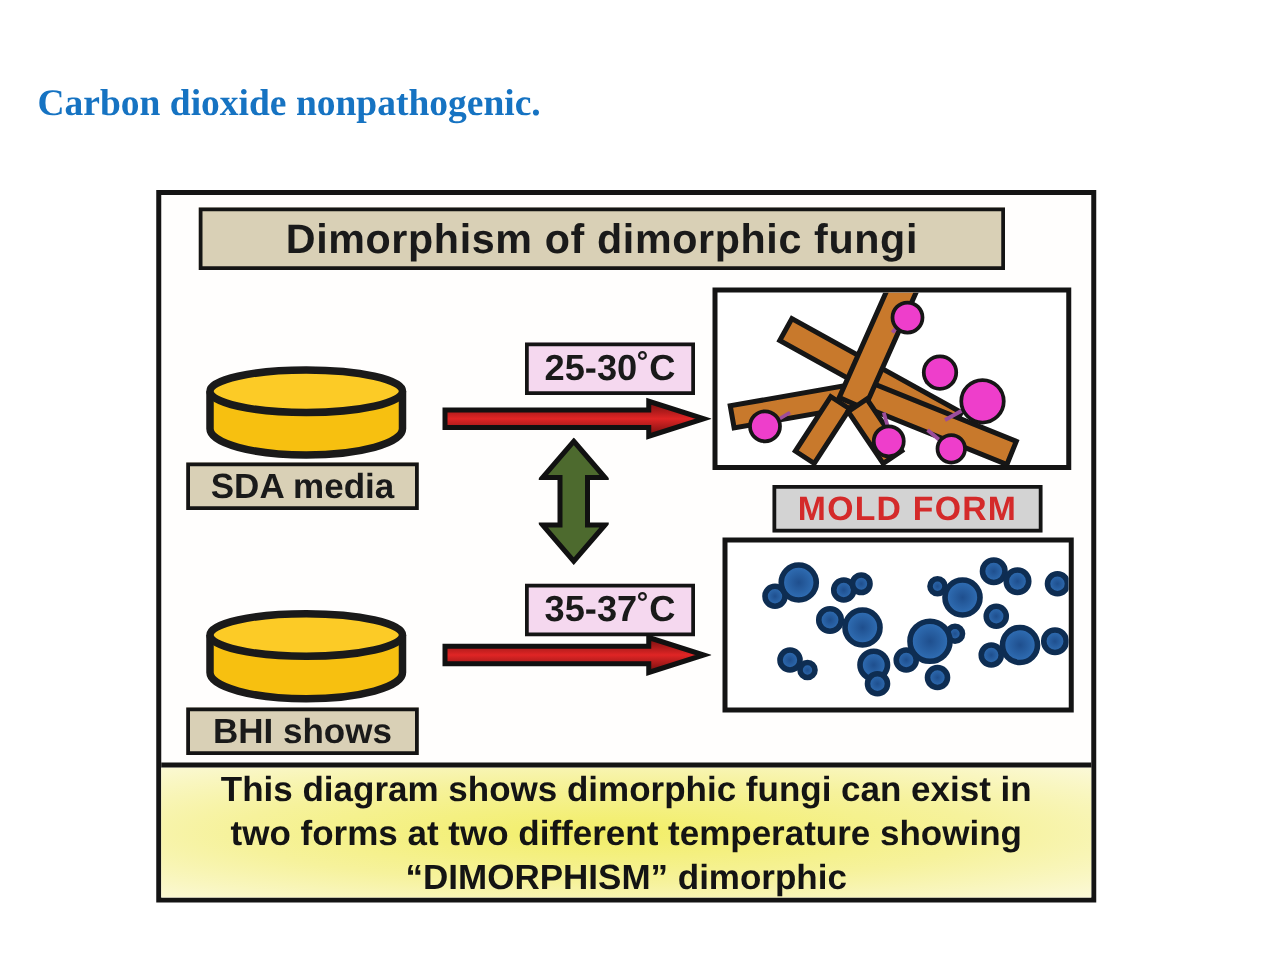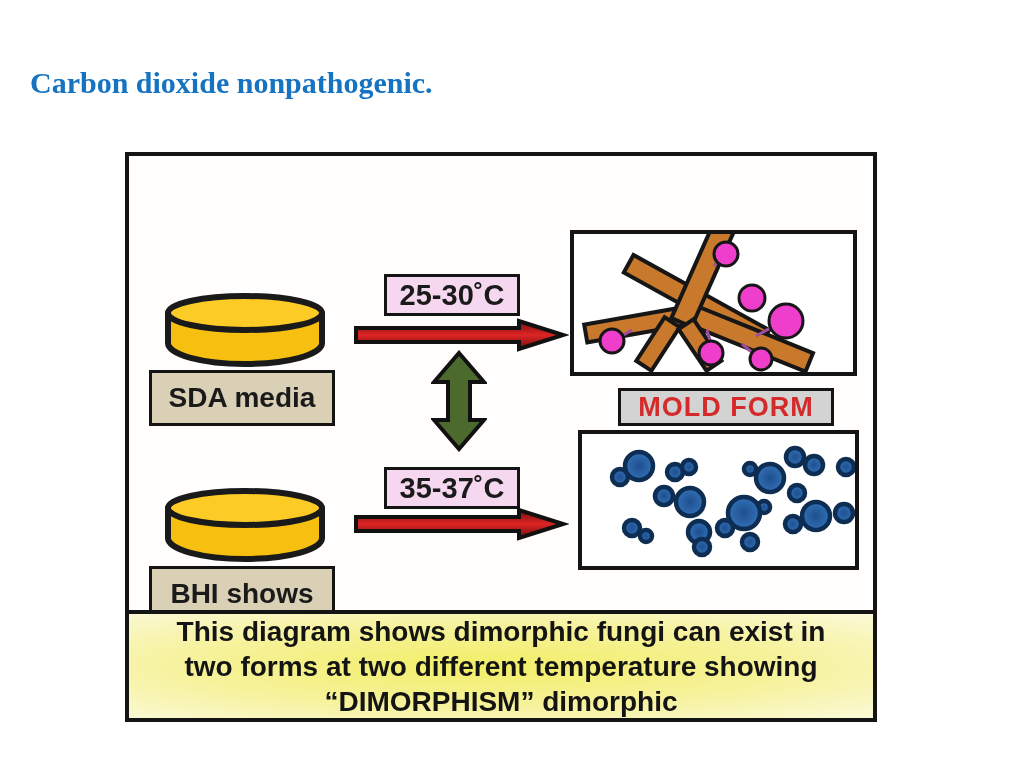--- a/index.html
+++ b/index.html
@@ -36,28 +36,28 @@
   .abs{position:absolute;}
 
   .diagram-title{
     left:30px;top:10px;width:645px;height:50px;
     background:var(--tan);border:3px solid var(--ink);
     display:flex;align-items:center;justify-content:center;
     font-weight:bold;font-size:33px;color:#1a1a1a;letter-spacing:0.5px;
   }
 
   .media-label{
-    width:186px;height:56px;background:var(--tan);border:3px solid var(--ink);
+    width:186px;height:38px;background:var(--tan);border:3px solid var(--ink);
     display:flex;align-items:center;justify-content:center;
     font-weight:bold;font-size:28px;color:#1a1a1a;
   }
   .temp-box{
     width:136px;height:42px;background:var(--pink);border:3px solid var(--ink);
     display:flex;align-items:center;justify-content:center;
-    font-weight:bold;font-size:29px;color:#1a1a1a;
+    font-weight:bold;font-size:29px;color:#1a1a1a;margin-left:36px;
   }
   .form-box{border:4px solid var(--ink);background:#ffffff;overflow:hidden;}
   .form-label{
     height:38px;background:var(--label-gray);border:3px solid var(--ink);
     display:flex;align-items:center;justify-content:center;
     font-weight:bold;font-size:27px;color:var(--form-red);letter-spacing:1px;
   }
 
   .caption{
     left:0;top:454px;width:744px;height:108px;
@@ -94,20 +94,21 @@
     </radialGradient>
   </defs>
 </svg>
 
 <div class="slide-title">
   <div>Carbon dioxide nonpathogenic.</div>
 </div>
 
 <div class="diagram">
 
+  <div class="abs diagram-title">Dimorphism of dimorphic fungi</div>
 
   <svg class="abs" style="left:30px;top:132px" width="172" height="84" viewBox="0 0 172 84">
     <path class="cyl-body" d="M9,25 L9,55 A77,21 0 0 0 163,55 L163,25"></path>
     <ellipse class="cyl-top" cx="86" cy="25" rx="77" ry="17"></ellipse>
   </svg>
   <div class="abs media-label" style="left:20px;top:214px">SDA media</div>
 
   <svg class="abs" style="left:30px;top:327px" width="172" height="84" viewBox="0 0 172 84">
     <path class="cyl-body" d="M9,25 L9,55 A77,21 0 0 0 163,55 L163,25"></path>
     <ellipse class="cyl-top" cx="86" cy="25" rx="77" ry="17"></ellipse>

